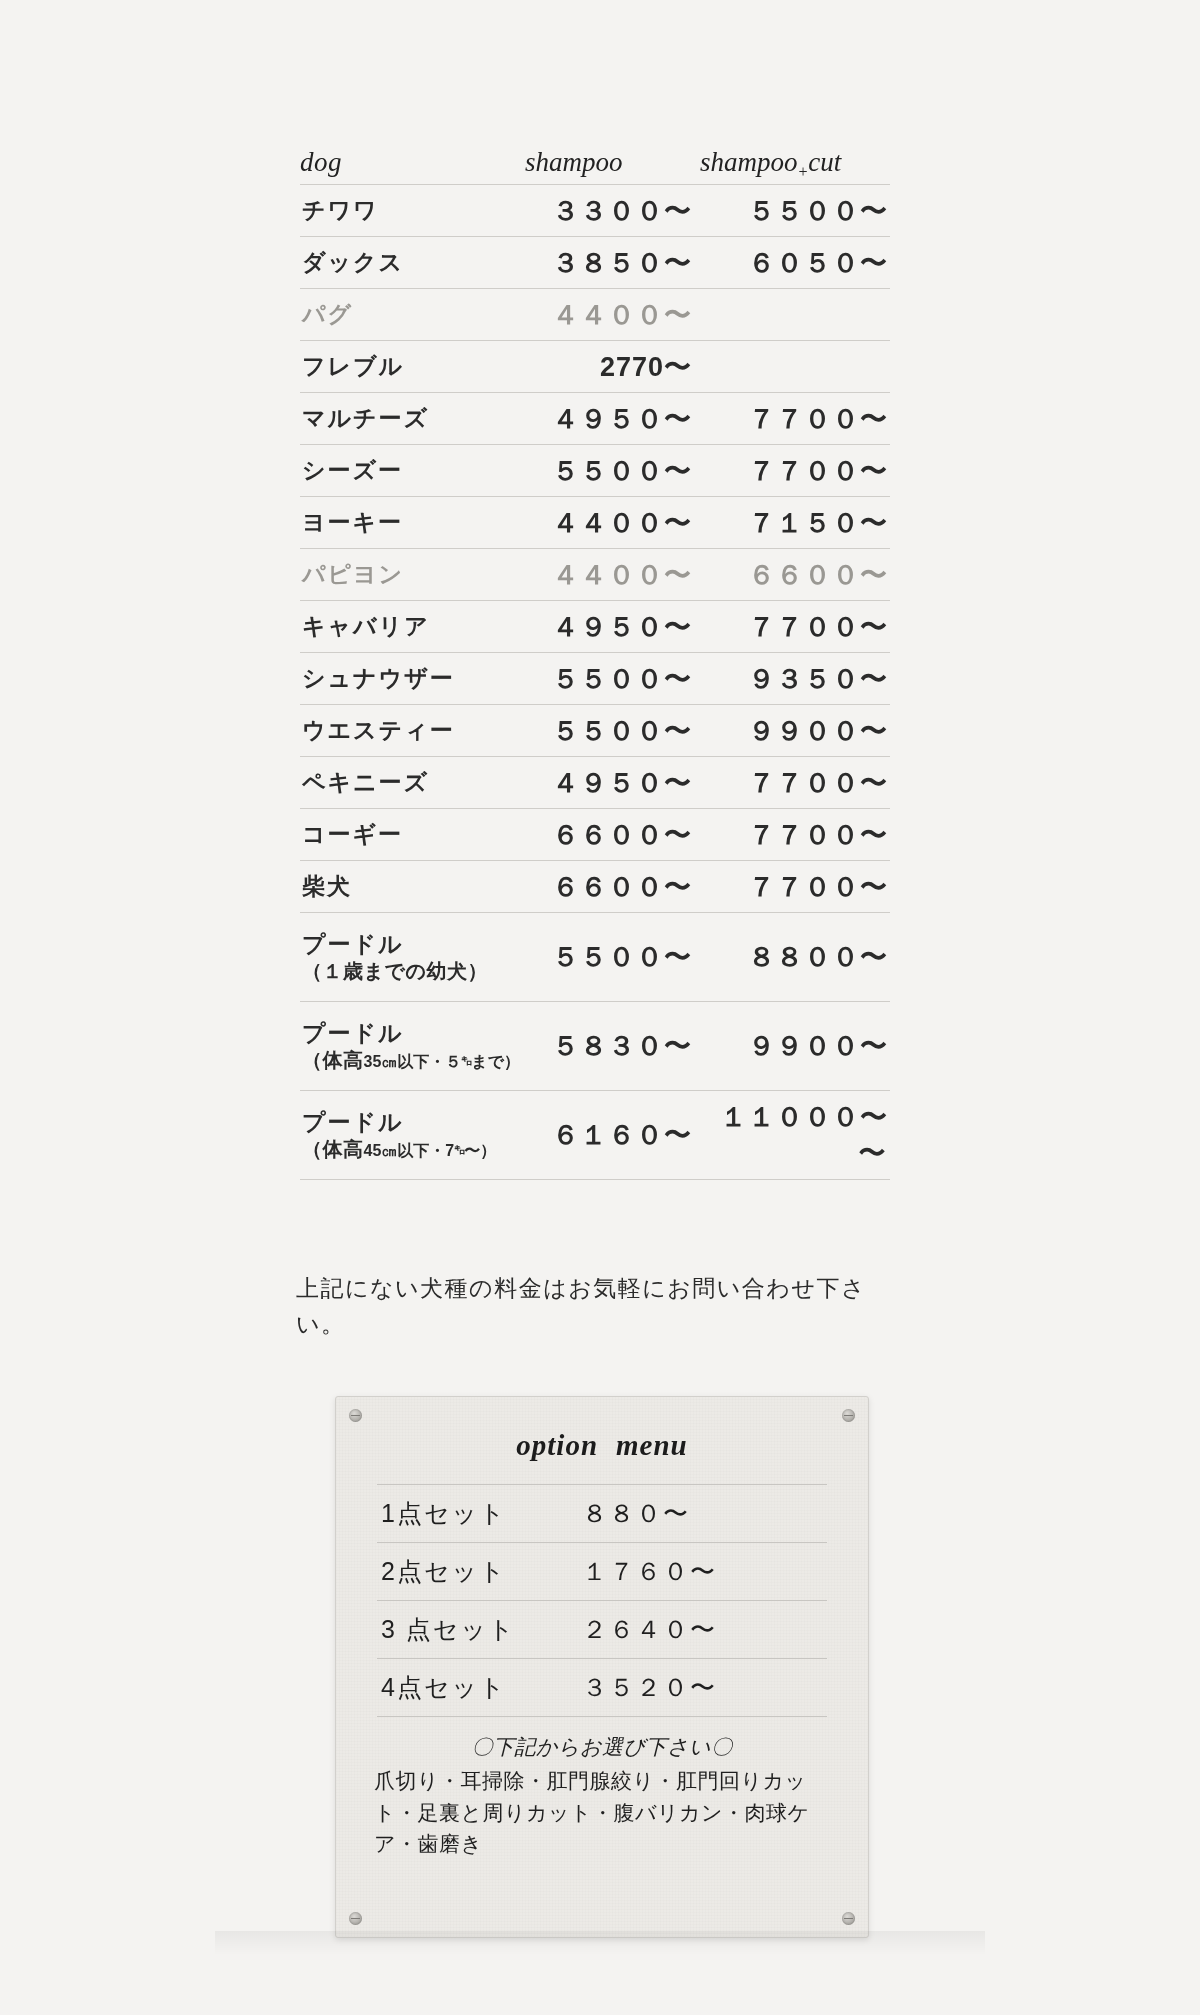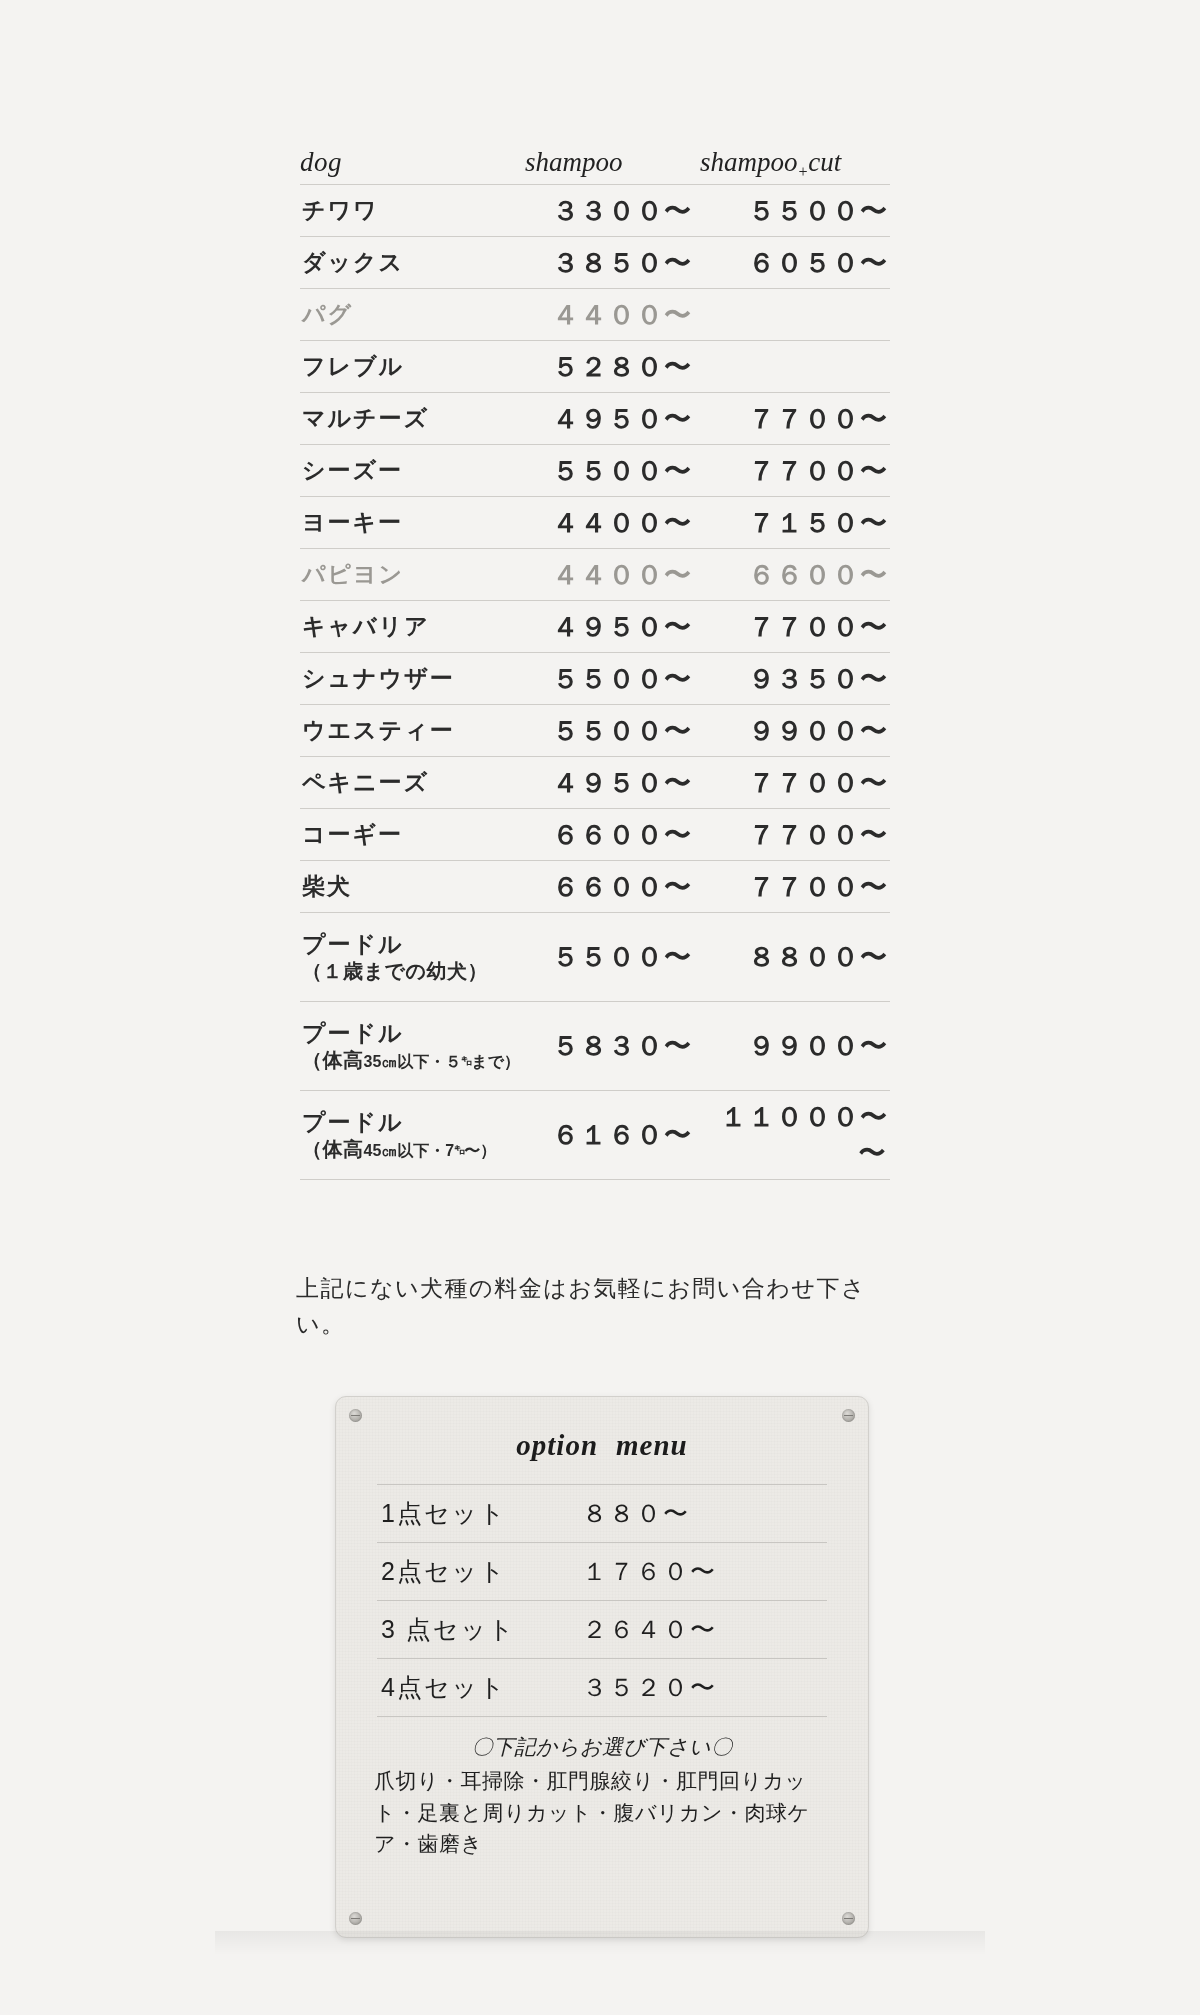--- a/index.html
+++ b/index.html
@@ -134,21 +134,21 @@
     position: absolute;
     left: 335px;
     top: 1360px;
     width: 532px;
     height: 540px;
     background:
       repeating-linear-gradient(0deg, rgba(0,0,0,0.012) 0 1px, rgba(255,255,255,0) 1px 3px),
       repeating-linear-gradient(90deg, rgba(0,0,0,0.012) 0 1px, rgba(255,255,255,0) 1px 3px),
       #eceae6;
     border: 1px solid #d2d0cc;
-    border-radius: 11px;
+    border-radius: 3px;
     box-shadow: 0 2px 6px rgba(0,0,0,0.10);
   }
   .screw {
     position: absolute;
     width: 13px; height: 13px;
     border-radius: 50%;
     background: radial-gradient(circle at 40% 35%, #dcdad6, #a9a7a2 70%, #8e8c88);
     box-shadow: inset 0 0 2px rgba(0,0,0,0.3);
   }
   .screw::after {
@@ -244,21 +244,21 @@
           <td class="c-num c-sh">３８５０〜</td>
           <td class="c-num c-shc">６０５０〜</td>
         </tr>
         <tr>
           <td class="c-breed faint">パグ</td>
           <td class="c-num c-sh faint">４４００〜</td>
           <td class="c-num c-shc"></td>
         </tr>
         <tr>
           <td class="c-breed">フレブル</td>
-          <td class="c-num c-sh">５２８０〜</td>
+          <td class="c-num c-sh">2770〜</td>
           <td class="c-num c-shc"></td>
         </tr>
         <tr>
           <td class="c-breed">マルチーズ</td>
           <td class="c-num c-sh">４９５０〜</td>
           <td class="c-num c-shc">７７００〜</td>
         </tr>
         <tr>
           <td class="c-breed">シーズー</td>
           <td class="c-num c-sh">５５００〜</td>

